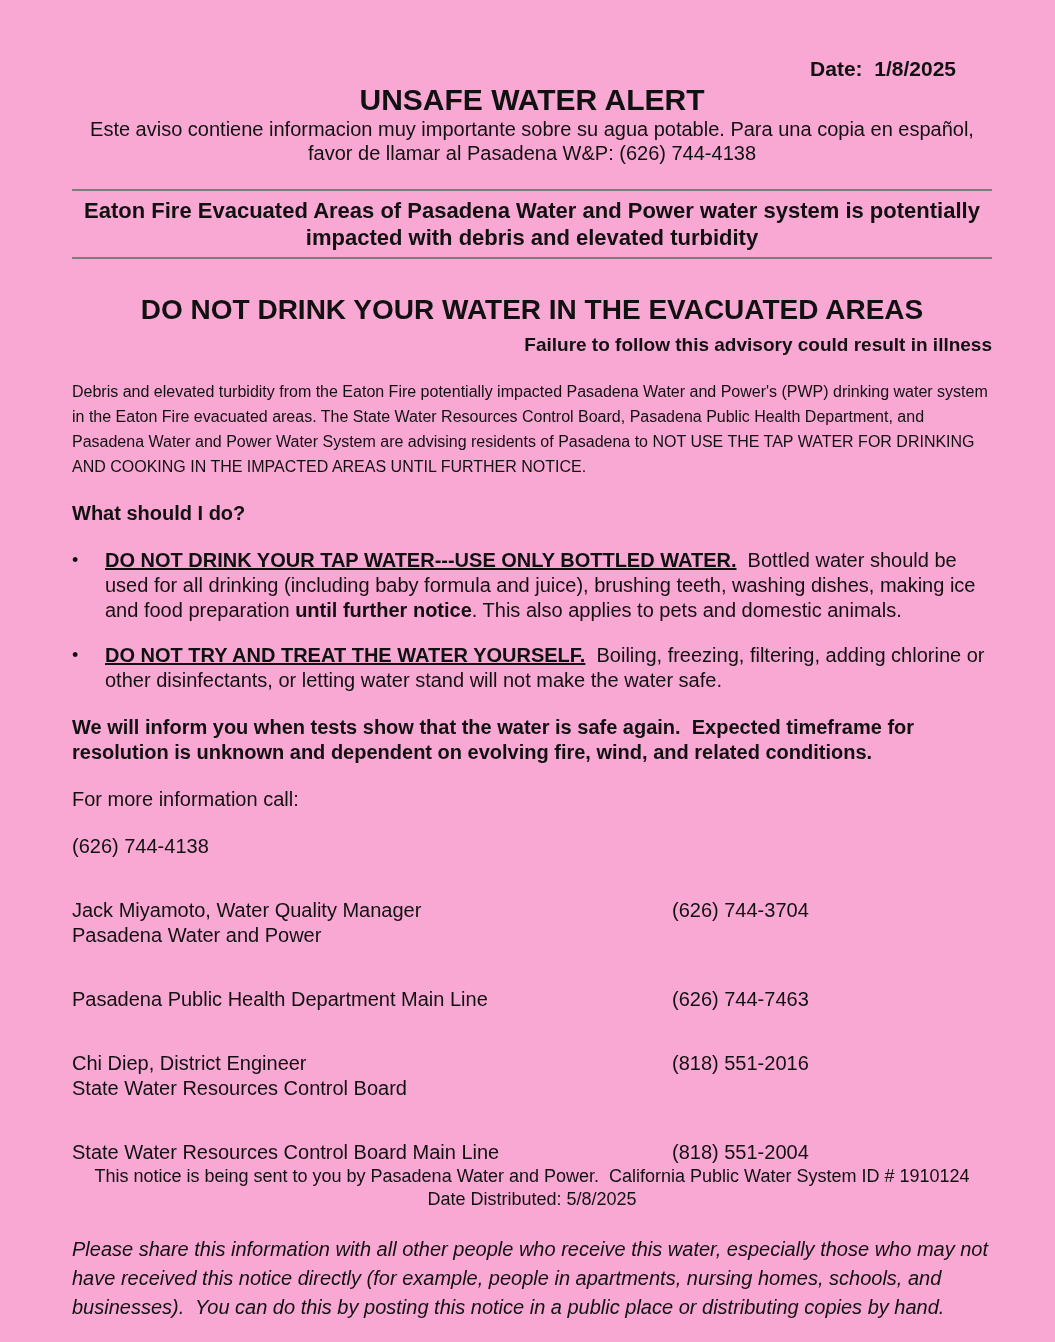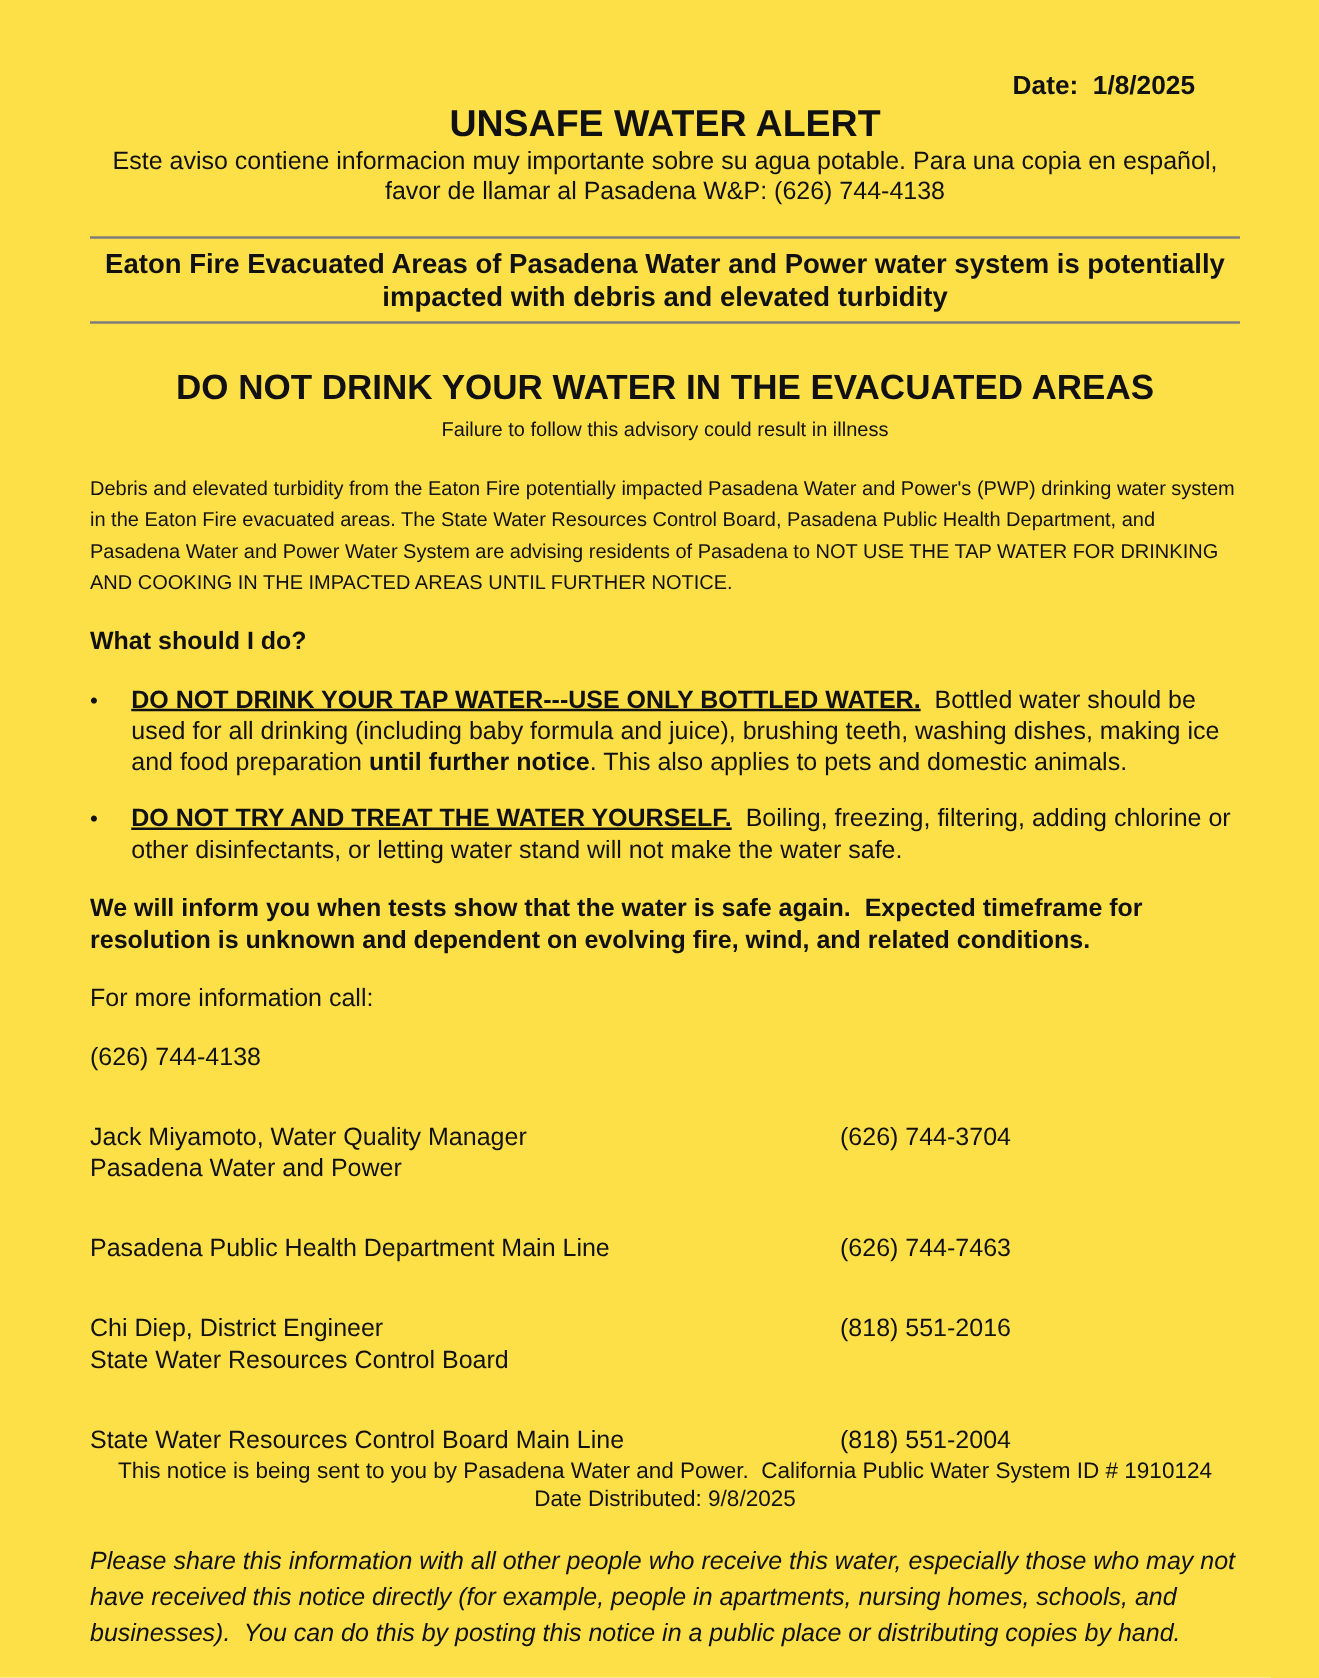--- a/index.html
+++ b/index.html
@@ -7,21 +7,21 @@
   body {
     width: 1055px;
     min-height: 1342px;
     font-family: "Liberation Sans", "DejaVu Sans", sans-serif;
     color: #111111;
   }
   .page {
     width: 1055px;
     min-height: 1342px;
     padding: 56px 63px 16px 72px;
-    background: #fde047;
+    background: #f9a8d4;
   }
   .bind { white-space: pre-wrap; }
 
   .date-line {
     text-align: right;
     padding-right: 36px;
     font-size: 21px;
     font-weight: bold;
     line-height: 25px;
   }
@@ -53,23 +53,23 @@
   }
   .warning-heading {
     margin-top: 36px;
     text-align: center;
     font-size: 28px;
     font-weight: bold;
     line-height: 30px;
   }
   .warning-subheading {
     margin-top: 8px;
-    text-align: center;
-    font-size: 16px;
-    font-weight: normal;
+    text-align: right;
+    font-size: 19px;
+    font-weight: bold;
     line-height: 24px;
   }
   .intro-paragraph {
     margin-top: 22px;
     font-size: 16px;
     line-height: 25px;
   }
   .what-heading {
     margin-top: 22px;
     font-size: 20px;
@@ -203,18 +203,18 @@
         <div class="bind">State Water Resources Control Board Main Line</div>
         <div class="bind"></div>
       </div>
       <div class="bind">(818) 551-2004</div>
     </div>
 
   </div>
 
   <div class="footer-note">
     <div class="bind">This notice is being sent to you by Pasadena Water and Power.  California Public Water System ID # 1910124</div>
-    <div class="bind">Date Distributed: 9/8/2025</div>
+    <div class="bind">Date Distributed: 5/8/2025</div>
   </div>
 
   <div class="share-paragraph bind">Please share this information with all other people who receive this water, especially those who may not have received this notice directly (for example, people in apartments, nursing homes, schools, and businesses).  You can do this by posting this notice in a public place or distributing copies by hand.</div>
 
 </div>
 
 </body></html>

